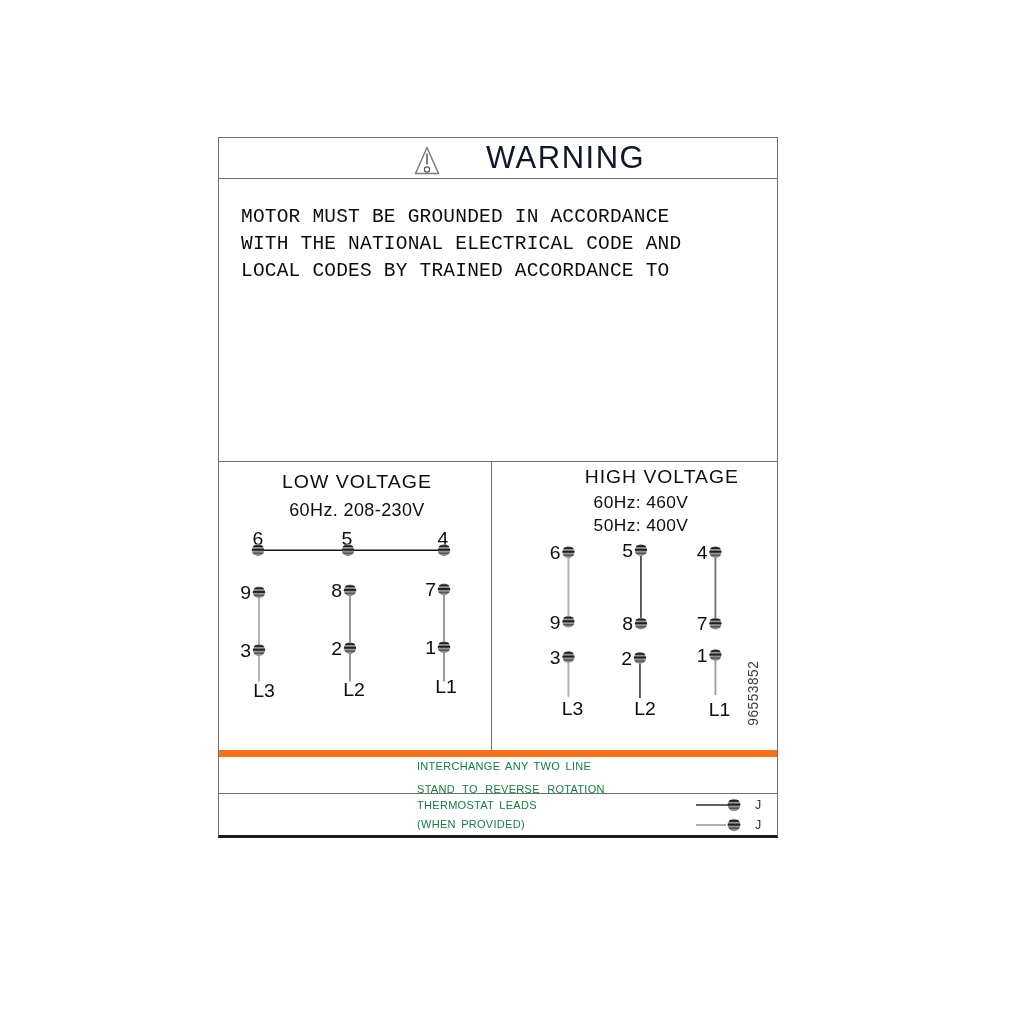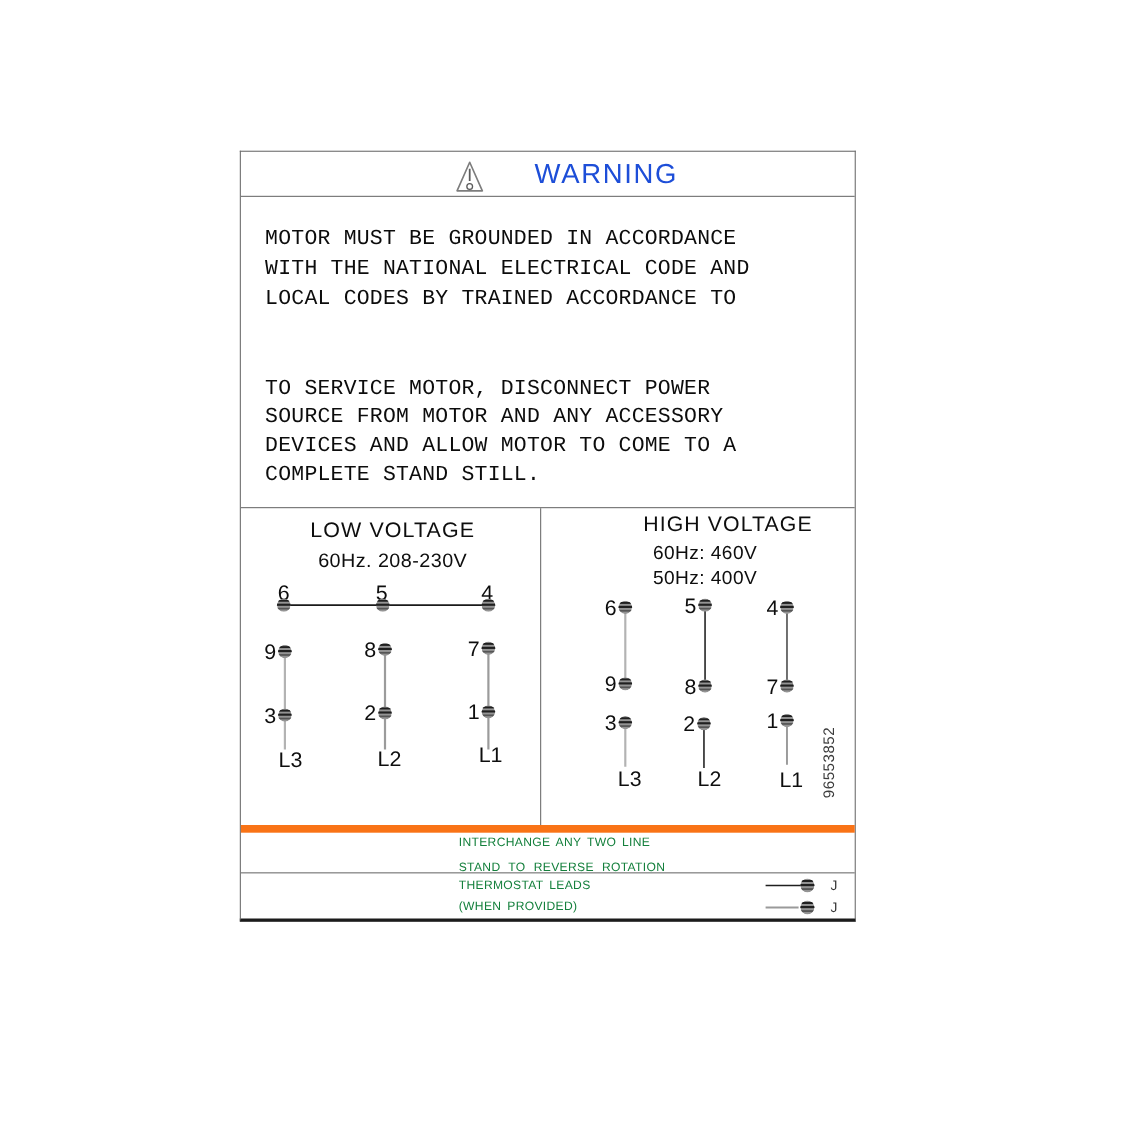--- a/index.html
+++ b/index.html
@@ -6,22 +6,22 @@
   body { width:1024px; height:1024px; position:relative;
          font-family:"Liberation Sans", sans-serif; color:#0e0e0e;
          -webkit-font-smoothing:antialiased; }
   *, *::before, *::after { box-sizing:border-box; }
 
   .label { position:absolute; left:218px; top:137px; width:560px; height:701px;
            border:1px solid #6f6f6f; border-bottom:3px solid #1b1b1b; background:#fff; }
 
   
   .header-row { position:relative; height:41px; border-bottom:1px solid #6f6f6f; }
-  .warn-title { position:absolute; left:267px; top:6px; font-size:25px; line-height:28px;
-                letter-spacing:1.5px; color:#1d4ed8; white-space:nowrap; }
+  .warn-title { position:absolute; left:267px; top:6px; font-size:31px; line-height:28px;
+                letter-spacing:1.5px; color:#0f172a; white-space:nowrap; }
   .tri-icon { position:absolute; left:195px; top:7px; }
 
   
   .body-section { position:relative; height:283px; border-bottom:1px solid #6f6f6f; }
   .warn-par { position:absolute; left:22px; font-size:19.5px; letter-spacing:0.2px; color:#0c0c0c; }
   .warn-par.p1 { top:25px; line-height:27px; }
   .warn-par.p2 { top:161px; line-height:26px; }
   .warn-par div { white-space:nowrap;font-family:Liberation Mono, monospace; }
 
   
@@ -62,26 +62,20 @@
       <circle cx="13" cy="24.5" r="2.6" fill="#ffffff" stroke="#5a5a5a" stroke-width="1.2"></circle>
     </svg>
     <div class="warn-title">WARNING</div>
   </div>
 
   <div class="body-section">
     <div class="warn-par p1">
       <div>MOTOR MUST BE GROUNDED IN ACCORDANCE</div>
       <div>WITH THE NATIONAL ELECTRICAL CODE AND</div>
       <div>LOCAL CODES BY TRAINED ACCORDANCE TO</div>
-    </div>
-    <div class="warn-par p2">
-      <div>TO SERVICE MOTOR, DISCONNECT POWER</div>
-      <div>SOURCE FROM MOTOR AND ANY ACCESSORY</div>
-      <div>DEVICES AND ALLOW MOTOR TO COME TO A</div>
-      <div>COMPLETE STAND STILL.</div>
     </div>
   </div>
 
   <div class="diagram-section">
 
     <div class="cell-low">
       <svg viewBox="0 0 272 294" preserveAspectRatio="none">
         <defs>
           <clipPath id="dotClipL">
               <circle r="6.2"></circle>

